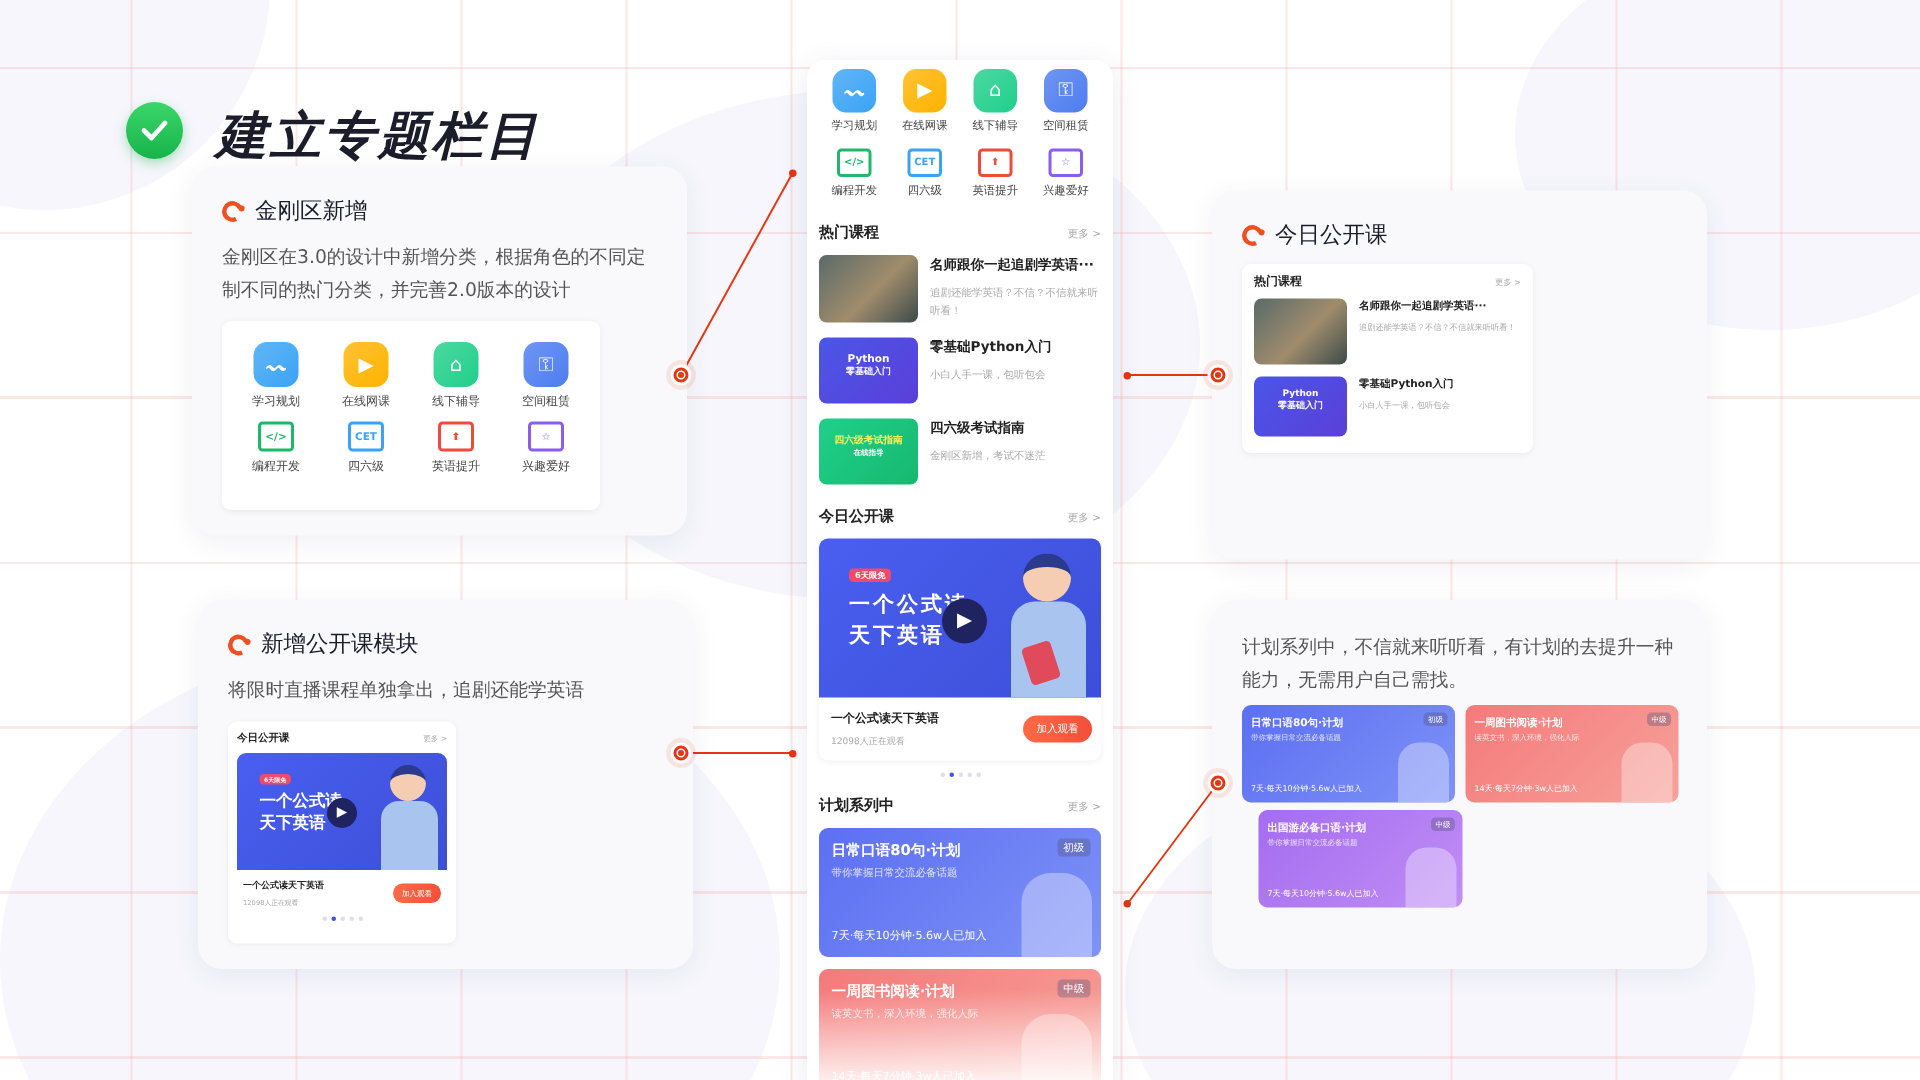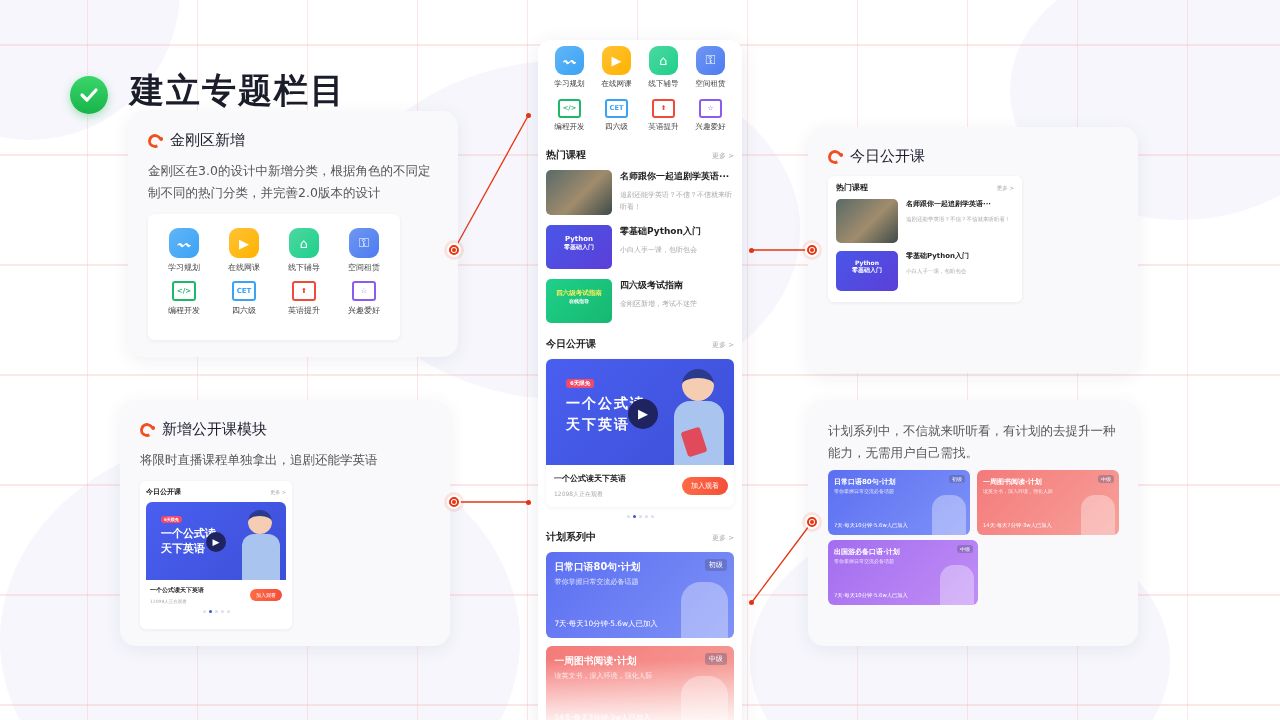--- a/index.html
+++ b/index.html
@@ -4,21 +4,21 @@
 <style>
 *{box-sizing:border-box;margin:0;padding:0;}
 html,body{width:1280px;height:720px;overflow:hidden;background:#fff;font-family:"DejaVu Sans","Liberation Sans",sans-serif;color:#222;}
 #stage{position:relative;width:1280px;height:720px;overflow:hidden;background:#fff;}
 .blob{position:absolute;border-radius:50%;background:#f6f6fc;}
 .grid{position:absolute;inset:0;pointer-events:none;
  background-image:
   linear-gradient(to right, rgba(245,170,170,.28) 1px, transparent 1px),
   linear-gradient(to bottom, rgba(245,170,170,.28) 2px, transparent 2px);
  background-size:110px 110px;background-position:87px 44px;}
-.title{position:absolute;left:70px;top:68px;display:flex;align-items:flex-end;gap:22px;}
+.title{position:absolute;left:84px;top:68px;display:flex;align-items:flex-start;gap:22px;font-style:italic;}
 .check{width:38px;height:38px;border-radius:50%;background:linear-gradient(#3bd66a,#17b44a);box-shadow:0 3px 8px rgba(30,180,80,.35);display:flex;align-items:center;justify-content:center;}
 .title h1{font-size:34px;font-weight:bold;color:#1b1d2b;letter-spacing:2px;}
 .panel{position:absolute;background:#f9f9fc;border-radius:16px;box-shadow:0 4px 18px rgba(60,60,120,.08);padding:20px 20px;}
 .ph{display:flex;align-items:center;gap:8px;font-size:15px;color:#1b1d2b;margin-bottom:10px;}
 .ring{width:14px;height:14px;border-radius:50%;border:3px solid #f0501f;border-right-color:transparent;transform:rotate(20deg);position:relative;}
 .ring:after{content:"";position:absolute;width:4px;height:4px;border-radius:50%;background:#f0501f;right:-3px;top:-2px;}
 .pdesc{font-size:12.5px;line-height:22px;color:#555;}
 .card{background:#fff;border-radius:6px;box-shadow:0 1px 4px rgba(0,0,0,.06);}
 .kg{display:grid;grid-template-columns:repeat(4,1fr);row-gap:8px;text-align:center;}
 .kg .it{display:flex;flex-direction:column;align-items:center;gap:4px;font-size:9px;color:#444;}
@@ -117,21 +117,21 @@
             <div class="ic2" style="border-color: rgb(138, 92, 240); color: rgb(138, 92, 240); width: 24px; height: 20px; font-size: 7px;">☆</div>
             <span style="font-size: 8px;">兴趣爱好</span>
           </div>
         </div>
     </div>
   </div>
   <div class="dot" style="left:447px;top:243px;">
       <span></span>
     </div>
 
-  <div class="panel" style="left:120px;top:400px;width:330px;height:246px;">
+  <div class="panel" style="left:132px;top:400px;width:330px;height:246px;">
     <div class="ph">
         <span class="ring"></span>
         <span>新增公开课模块</span>
       </div>
     <div class="pdesc">将限时直播课程单独拿出，追剧还能学英语</div>
     <div class="card" style="margin-top:10px;width:152px;height:148px;padding:6px 6px;">
       <div class="sec-h">
           <span class="t" style="font-size:7px;">今日公开课</span>
           <span class="m" style="font-size:5px;">更多 &gt;</span>
         </div>
@@ -208,21 +208,21 @@
 <div style="position:absolute;left:6px;bottom:6px;font-size:5.3px;">7天·每天10分钟·5.6w人已加入</div>
 <div style="position:absolute;right:4px;bottom:0;width:34px;height:40px;border-radius:14px 14px 0 0;background:rgba(255,255,255,.35);"></div>
         </div>
         <div class="plan" style="background: linear-gradient(135deg, rgb(244, 122, 122), rgb(247, 161, 154)); position: absolute; width: 142px; height: 65px; left: 149px; top: 0px;">
           <div style="position:absolute;left:6px;top:7px;font-size:7px;font-weight:bold;">一周图书阅读·计划</div>
 <div class="lvl" style="right:5px;top:5px;font-size:5px;padding:1px 3px;">中级</div>
 <div style="position:absolute;left:6px;top:18px;font-size:5px;opacity:.8;">读英文书，深入环境，强化人际</div>
 <div style="position:absolute;left:6px;bottom:6px;font-size:5.3px;">14天·每天7分钟·3w人已加入</div>
 <div style="position:absolute;right:4px;bottom:0;width:34px;height:40px;border-radius:14px 14px 0 0;background:rgba(255,255,255,.35);"></div>
         </div>
-        <div class="plan" style="background: linear-gradient(135deg, rgb(164, 108, 240), rgb(192, 142, 245)); position: absolute; width: 150px; height: 65px; left: 0px; top: 70px;">
+        <div class="plan" style="background: linear-gradient(135deg, rgb(164, 108, 240), rgb(192, 142, 245)); position: absolute; width: 136px; height: 65px; left: 11px; top: 70px;">
           <div style="position:absolute;left:6px;top:7px;font-size:7px;font-weight:bold;">出国游必备口语·计划</div>
 <div class="lvl" style="right:5px;top:5px;font-size:5px;padding:1px 3px;">中级</div>
 <div style="position:absolute;left:6px;top:18px;font-size:5px;opacity:.8;">带你掌握日常交流必备话题</div>
 <div style="position:absolute;left:6px;bottom:6px;font-size:5.3px;">7天·每天10分钟·5.6w人已加入</div>
 <div style="position:absolute;right:4px;bottom:0;width:34px;height:40px;border-radius:14px 14px 0 0;background:rgba(255,255,255,.35);"></div>
         </div>
       </div>
   </div>
   <div class="dot" style="left:805px;top:515px;">
       <span></span>

